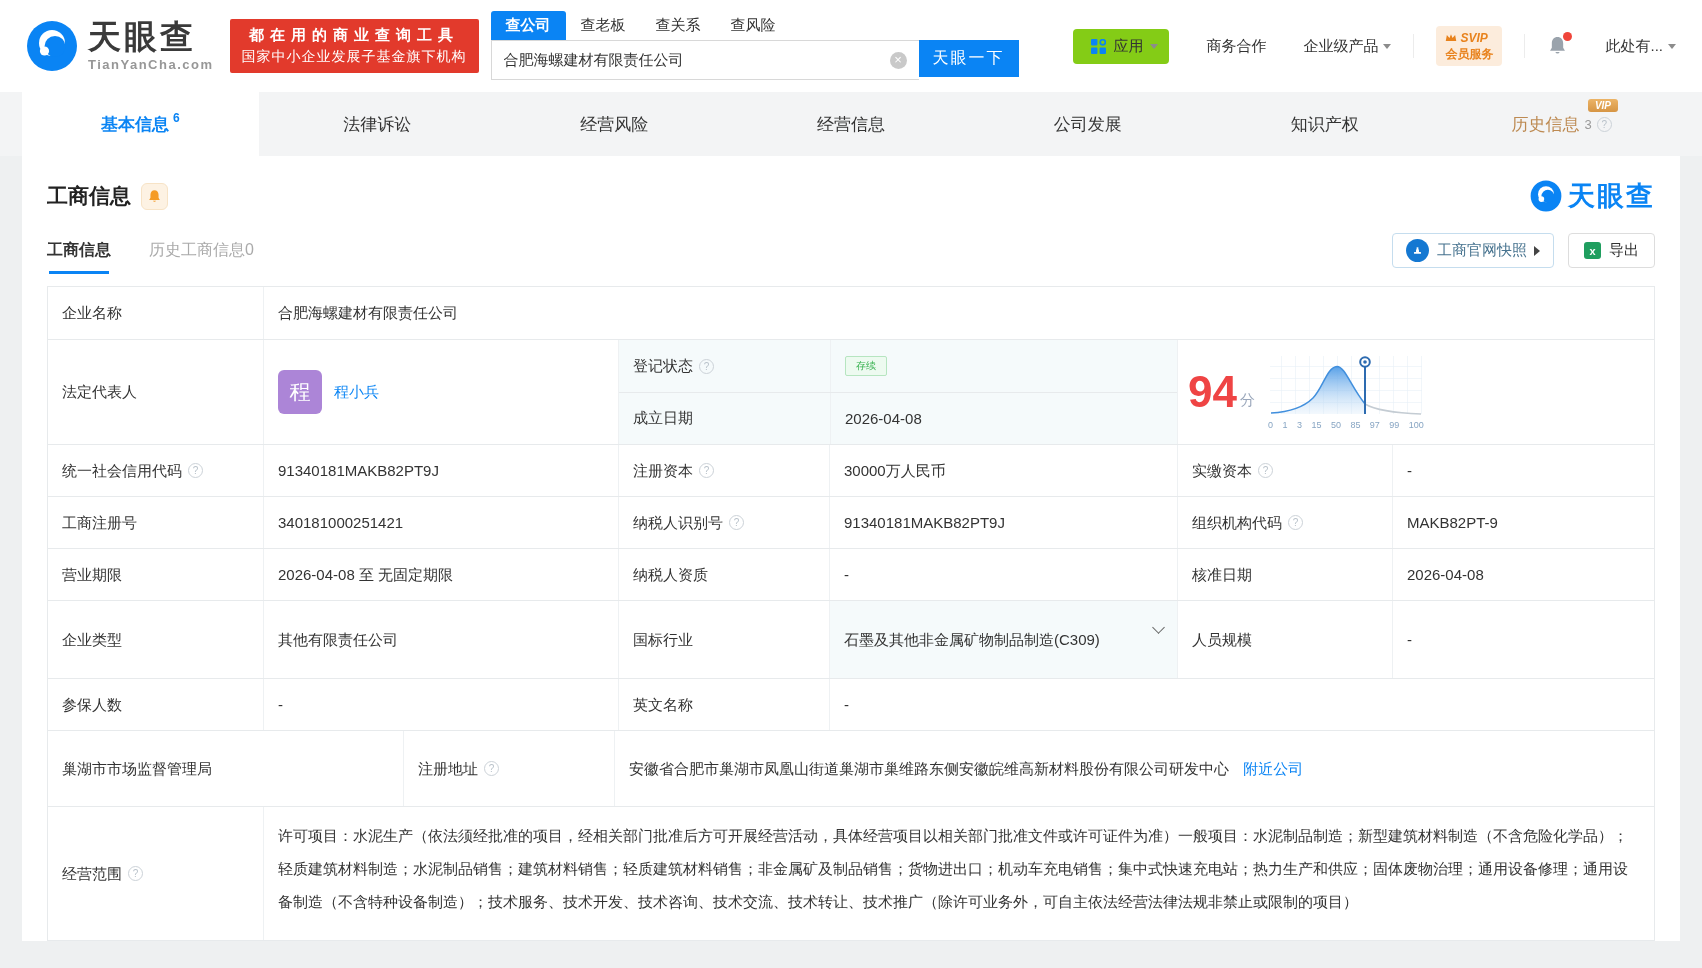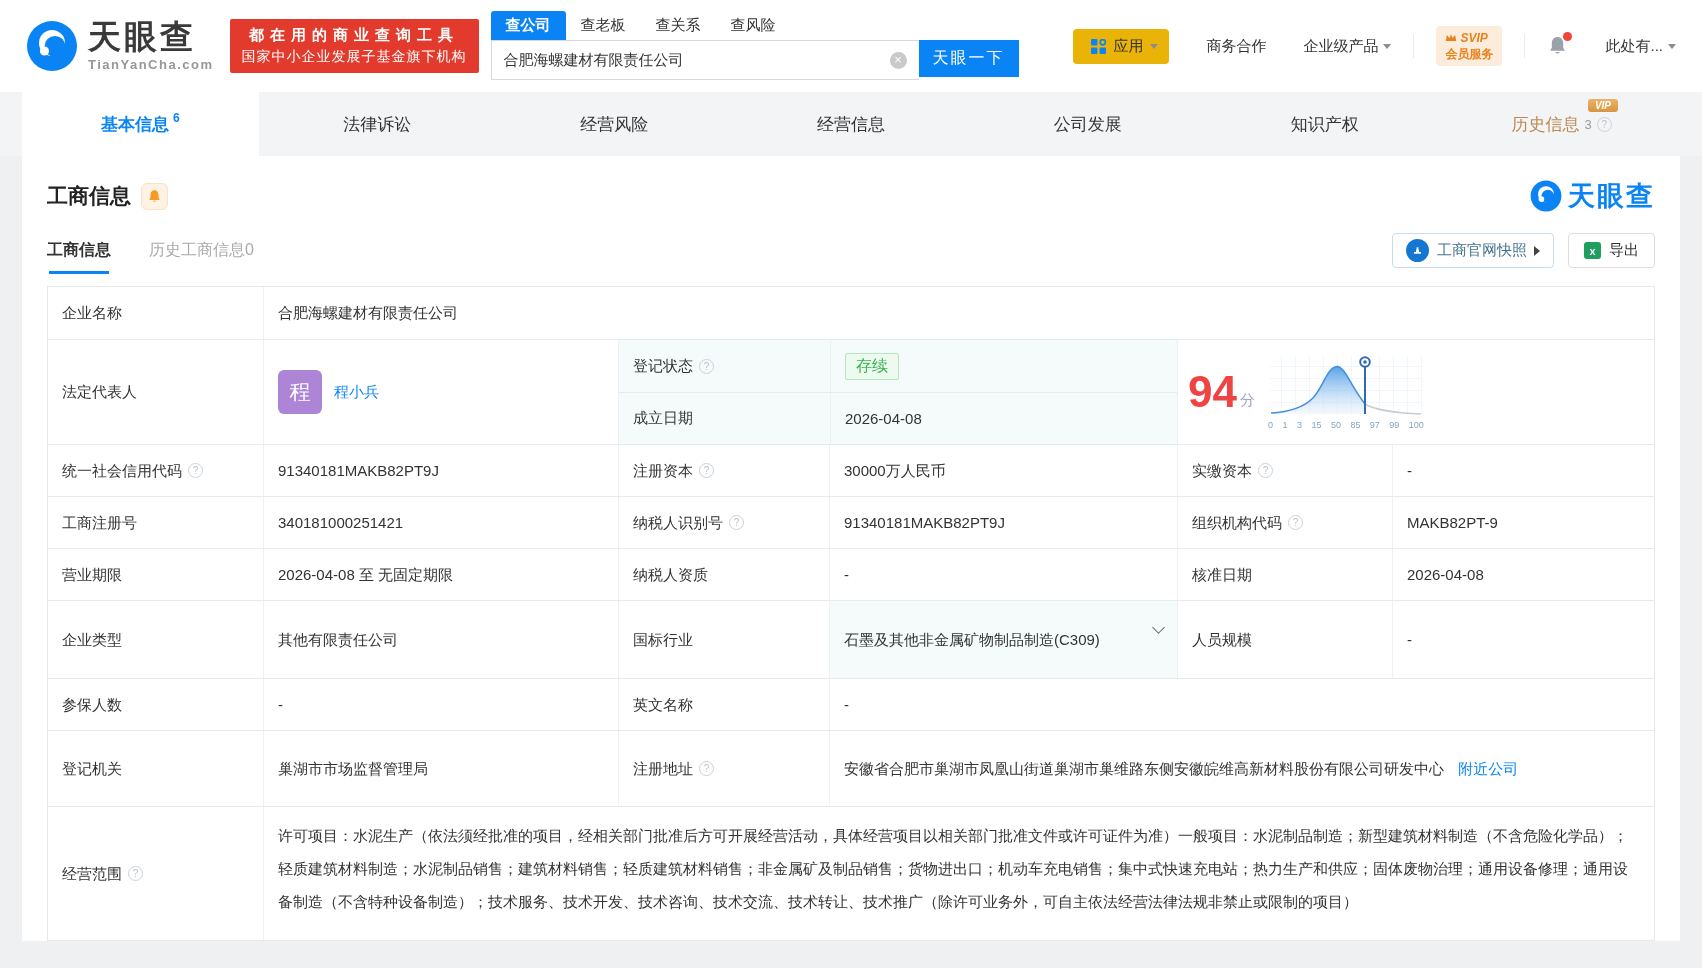--- a/index.html
+++ b/index.html
@@ -18,21 +18,21 @@
   .search{margin-left:12px;display:flex;flex-direction:column}
   .search-tabs{display:flex;align-items:flex-end;height:28px}
   .search-tab{font-size:15px;padding:5px 15px;color:#333;cursor:pointer}
   .search-tab.active{background:#0a84f4;color:#fff;border-radius:3px 3px 0 0;font-weight:bold}
   .search-row{display:flex}
   .input-wrap{position:relative}
   .search-input{width:428px;height:40px;border:1px solid #d8d8d8;border-right:none;padding:0 38px 0 12px;font-size:15px;color:#333;outline:none;font-family:inherit}
   .clear-btn{position:absolute;right:12px;top:12px;width:17px;height:17px;border-radius:50%;background:#c9c9c9;color:#fff;font-size:13px;line-height:16px;text-align:center;cursor:pointer}
   .search-btn{width:100px;height:37px;background:#0a84f4;color:#fff;border:none;font-size:16px;letter-spacing:2px;cursor:pointer;font-family:inherit}
   .topnav{margin-left:auto;display:flex;align-items:center;margin-right:26px;font-size:15px}
-  .apps-chip{background:#eab308;border-radius:4px;padding:8px 11px;display:flex;align-items:center;cursor:pointer}
+  .apps-chip{background:#84cc16;border-radius:4px;padding:8px 11px;display:flex;align-items:center;cursor:pointer}
   .apps-chip span{margin-left:7px}
   .caret{width:0;height:0;border-left:4px solid transparent;border-right:4px solid transparent;border-top:5px solid #8c8c8c;display:inline-block;margin-left:5px}
   .nav-item{margin-left:37px;cursor:pointer;display:flex;align-items:center;white-space:nowrap}
   .sep{width:1px;height:24px;background:#ececec;margin-left:22px}
   .svip{margin-left:22px;background:#fcecdc;border-radius:4px;padding:4px 9px;text-align:center;color:#e8821c;font-size:12px;font-weight:bold;line-height:1.35;cursor:pointer}
   .svip-top{display:flex;align-items:center;font-style:italic}
   .svip-top svg{margin-right:3px}
   .bell-wrap{margin-left:22px;position:relative;cursor:pointer;line-height:0}
   .red-dot{position:absolute;top:-4px;right:-4px;width:9px;height:9px;border-radius:50%;background:#f0453a}
   
@@ -74,21 +74,21 @@
   .w-l1{width:215px}.w-v1{width:355px}.w-l2{width:211px}.w-v2{width:348px}.w-l3{width:215px}
   .w-rest{flex:1}
   .h52{min-height:52px}.h78{min-height:78px}.h76{min-height:76px}
   .mid-block{width:559px;border-left:1px solid #eef1f3;background:#f5fafb}
   .mid-sub{display:flex;min-height:52px}
   .mid-sub + .mid-sub{border-top:1px solid #e7eaec}
   .mid-sub .sl{width:211px;padding:0 14px;display:flex;align-items:center;font-size:15px}
   .mid-sub .sv{flex:1;padding:0 14px;display:flex;align-items:center;border-left:1px solid #eef1f3;font-size:15px}
   .avatar{width:44px;height:44px;border-radius:6px;background:#ac85d7;color:#fff;font-size:21px;display:flex;align-items:center;justify-content:center;margin-right:12px;flex-shrink:0}
   .link{color:#0a84f4;cursor:pointer}
-  .badge-green{background:#edfaf0;border:1px solid #b6e5c0;color:#3bb353;font-size:16px;padding:2px 10px;border-radius:2px}
+  .badge-green{background:#edfaf0;border:1px solid #b6e5c0;color:#3bb353;font-size:10px;padding:2px 10px;border-radius:2px}
   .score-cell{padding:4px 10px;display:flex;align-items:center;border-left:1px solid #eef1f3;flex:1}
   .score-num{font-size:44px;font-weight:bold;color:#ef4444;line-height:1}
   .score-unit{font-size:15px;color:#9aa7bb;margin:16px 0 0 3px}
   .chart-wrap{margin-left:12px}
   .axis-labels{display:flex;justify-content:space-between;width:158px;font-size:9px;color:#87a5c3;padding:0 1px}
   .chev-down{width:9px;height:9px;border-right:1.5px solid #666;border-bottom:1.5px solid #666;transform:rotate(45deg);display:inline-block;position:absolute;right:14px;top:22px;cursor:pointer}
   .tint{background:#f5fafb}
   .scope-cell{padding:12px 14px;font-size:15px;line-height:33px;flex:1;border-left:1px solid #eef1f3}
   .addr-cell{flex:1;border-left:1px solid #eef1f3;padding:10px 14px;font-size:15px;display:flex;align-items:center;line-height:1.8}
 </style>
@@ -366,21 +366,20 @@
     </div>
 
     <div class="trow h52">
       <div class="cell w-l1">参保人数</div>
       <div class="cell w-v1">-</div>
       <div class="cell w-l2">英文名称</div>
       <div class="cell w-rest">-</div>
     </div>
 
     <div class="trow h76">
-      <div class="cell w-l1">登记机关</div>
       <div class="cell w-v1">巢湖市市场监督管理局</div>
       <div class="cell w-l2">
           <span>注册地址</span>
           <span class="q"></span>
         </div>
       <div class="addr-cell">
         <div><span>安徽省合肥市巢湖市凤凰山街道巢湖市巢维路东侧安徽皖维高新材料股份有限公司研发中心</span>
         <a class="link" style="margin-left:10px;white-space:nowrap">附近公司</a></div>
       </div>
     </div>

